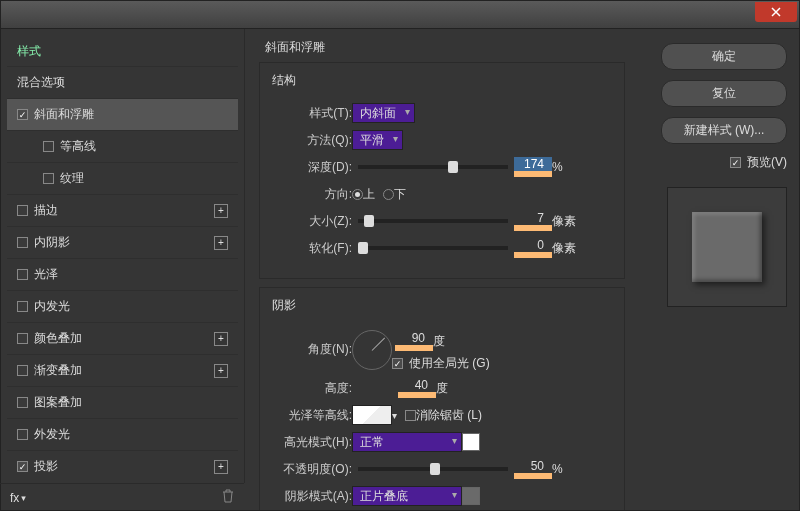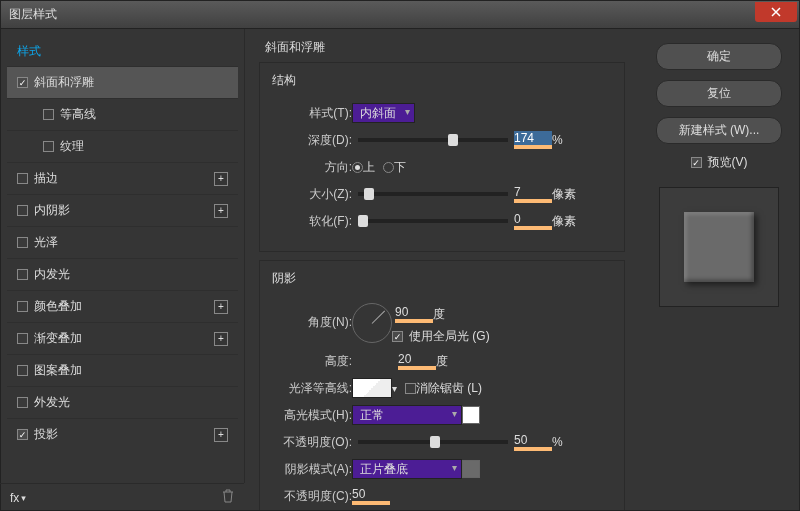--- a/index.html
+++ b/index.html
@@ -3,74 +3,76 @@
 <meta charset="utf-8">
 <style>
 *{margin:0;padding:0;box-sizing:border-box;font-family:"Microsoft YaHei",sans-serif;font-size:12px;color:#ddd}
 body{background:#353535;width:800px;height:511px;overflow:hidden;border:1px solid #222}
 .titlebar{height:28px;background:linear-gradient(#5a5a5a,#404040);display:flex;align-items:center;padding:0 8px;border-bottom:1px solid #222;position:relative}
 .titlebar .title{flex:1}
 .close-btn{width:42px;height:20px;background:#c1392b;display:flex;align-items:center;justify-content:center;position:absolute;right:2px;top:1px;border-radius:0 0 3px 3px}
 .close-btn svg{width:10px;height:10px}
 .main{display:flex;height:454px}
 .sidebar{width:244px;padding:8px 6px;border-right:1px solid #2a2a2a}
-.side-head{padding:6px 10px;color:#0ea5e9}
+.side-head{padding:6px 10px;color:#86efac}
 .side-item{display:flex;align-items:center;padding:7px 10px;gap:6px;border-top:1px solid #2e2e2e}
 .side-item.sub{padding-left:36px}
 .side-item.sel{background:#555}
 .chk{width:11px;height:11px;border:1px solid #888;background:#3a3a3a;display:inline-flex;align-items:center;justify-content:center}
 .chk.on{background:#4a4a4a}
 .chk.on::after{content:"✓";font-size:9px;color:#fff}
 .plus{margin-left:auto;width:14px;height:14px;border:1px solid #888;display:flex;align-items:center;justify-content:center;font-size:10px}
 .footer{height:28px;border-top:1px solid #2a2a2a;display:flex;align-items:center;padding:0 10px}
 .footer .trash{margin-left:auto;opacity:.7}
 .center{flex:1;padding:8px 14px}
 .sec-title{margin:2px 0 6px 6px}
 .group{border:1px solid #2a2a2a;padding:10px 14px 14px;margin-bottom:8px}
 .group-title{margin:-18px 0 8px -6px;background:#353535;display:inline-block;padding:0 4px}
 .row{display:flex;align-items:center;margin:5px 0;min-height:22px}
 .lbl{width:78px;text-align:right;color:#ccc}
 select{background:#4c1d95;border:1px solid #222;color:#ddd;height:20px;padding:0 18px 0 7px;appearance:none}
 .sel-wrap{position:relative;display:inline-block}
 .sel-wrap::after{content:"▾";position:absolute;right:5px;top:3px;pointer-events:none;font-size:10px;color:#aaa}
 .slider{flex:1;max-width:150px;height:4px;background:#222;position:relative;margin:0 6px}
 .slider .thumb{position:absolute;top:-4px;width:10px;height:12px;background:#ddd;border-radius:2px}
-.val{width:38px;border-bottom:4px solid #fdba74;text-align:left;padding:0 0}
+.val{width:38px;border-bottom:6px solid #fdba74;text-align:right;padding:0 8px}
 .val.hl{background:#3d6b99;color:#fff}
 .unit{width:32px}
 .radio{width:11px;height:11px;border:1px solid #888;border-radius:50%;display:inline-block;position:relative}
 .radio.on::after{content:"";position:absolute;inset:2px;background:#ddd;border-radius:50%}
 .angle{width:40px;height:40px;border:1px solid #666;border-radius:50%;position:relative}
 .angle::after{content:"";position:absolute;width:18px;height:1px;background:#aaa;top:50%;left:50%;transform-origin:left;transform:rotate(-45deg)}
 .swatch{width:40px;height:20px;border:1px solid #222;background:linear-gradient(135deg,#fff 50%,#eee 50%)}
 .sw-sm{width:18px;height:18px;border:1px solid #666}
 .color-white{background:#fff}
 .color-grey{background:#6a6a6a}
 .btn{background:#505050;border:1px solid #2a2a2a;border-radius:12px;padding:4px 16px;min-width:110px;text-align:center}
-.right{width:160px;padding:14px 12px;display:flex;flex-direction:column;gap:10px;align-items:center}
+.right{width:160px;padding:14px 12px;display:flex;flex-direction:column;gap:10px;align-items:flex-end}
 .right .btn{width:126px}
 .preview{width:120px;height:120px;background:#3c3c3c;border:1px solid #222;margin-top:6px;display:flex;align-items:center;justify-content:center}
 .preview-inner{width:70px;height:70px;background:#6a6a6a;box-shadow:inset 2px 2px 4px rgba(255,255,255,.2),inset -2px -2px 4px rgba(0,0,0,.4),3px 3px 6px rgba(0,0,0,.5)}
 .chk-row{display:flex;align-items:center;gap:6px}
 </style>
 </head>
 <body>
 
 <div class="titlebar">
-  <span class="title">图层样式</span>
   <div class="close-btn">
     <svg viewBox="0 0 10 10">
         <path d="M1 1L9 9M9 1L1 9" stroke="#fff" stroke-width="1.5"></path>
       </svg>
   </div>
 </div>
 
 <div class="main">
   <div class="sidebar">
     <div class="side-head">样式</div>
+    <div class="side-item">
+      <span>混合选项</span>
+    </div>
     <div id="side-list">
         <div class="side-item sel">
           <span class="chk on"></span>
           <span>斜面和浮雕</span>
         </div>
         <div class="side-item sub">
           <span class="chk"></span>
           <span>等高线</span>
         </div>
         <div class="side-item sub">
@@ -122,20 +124,24 @@
     <div style="flex:1"></div>
   </div>
 
   <div class="center">
     <div class="sec-title">斜面和浮雕</div>
     <div class="group">
       <div class="group-title">结构</div>
       <div class="row">
         <span class="lbl">样式(T):</span>
         <span class="sel-wrap"><select><option>内斜面</option></select></span>
+      </div>
+      <div class="row">
+        <span class="lbl">方法(Q):</span>
+        <span class="sel-wrap"><select><option>平滑</option></select></span>
       </div>
       <div class="row">
         <span class="lbl">深度(D):</span>
         <div class="slider">
             <div class="thumb" style="left:60%"></div>
           </div>
         <span class="val hl">174</span>
         <span class="unit">%</span>
       </div>
       <div class="row">
@@ -175,21 +181,21 @@
           </div>
           <div class="chk-row">
             <span class="chk on"></span>
             <span>使用全局光 (G)</span>
           </div>
         </div>
       </div>
       <div class="row">
         <span class="lbl">高度:</span>
         <span style="width:46px"></span>
-        <span class="val">20</span>
+        <span class="val">40</span>
         <span>度</span>
       </div>
       <div class="row">
         <span class="lbl">光泽等高线:</span>
         <span class="swatch"></span>
           <span style="font-size:10px">▾</span>
         <span class="chk" style="margin-left:8px"></span>
         <span>消除锯齿 (L)</span>
       </div>
       <div class="row">

